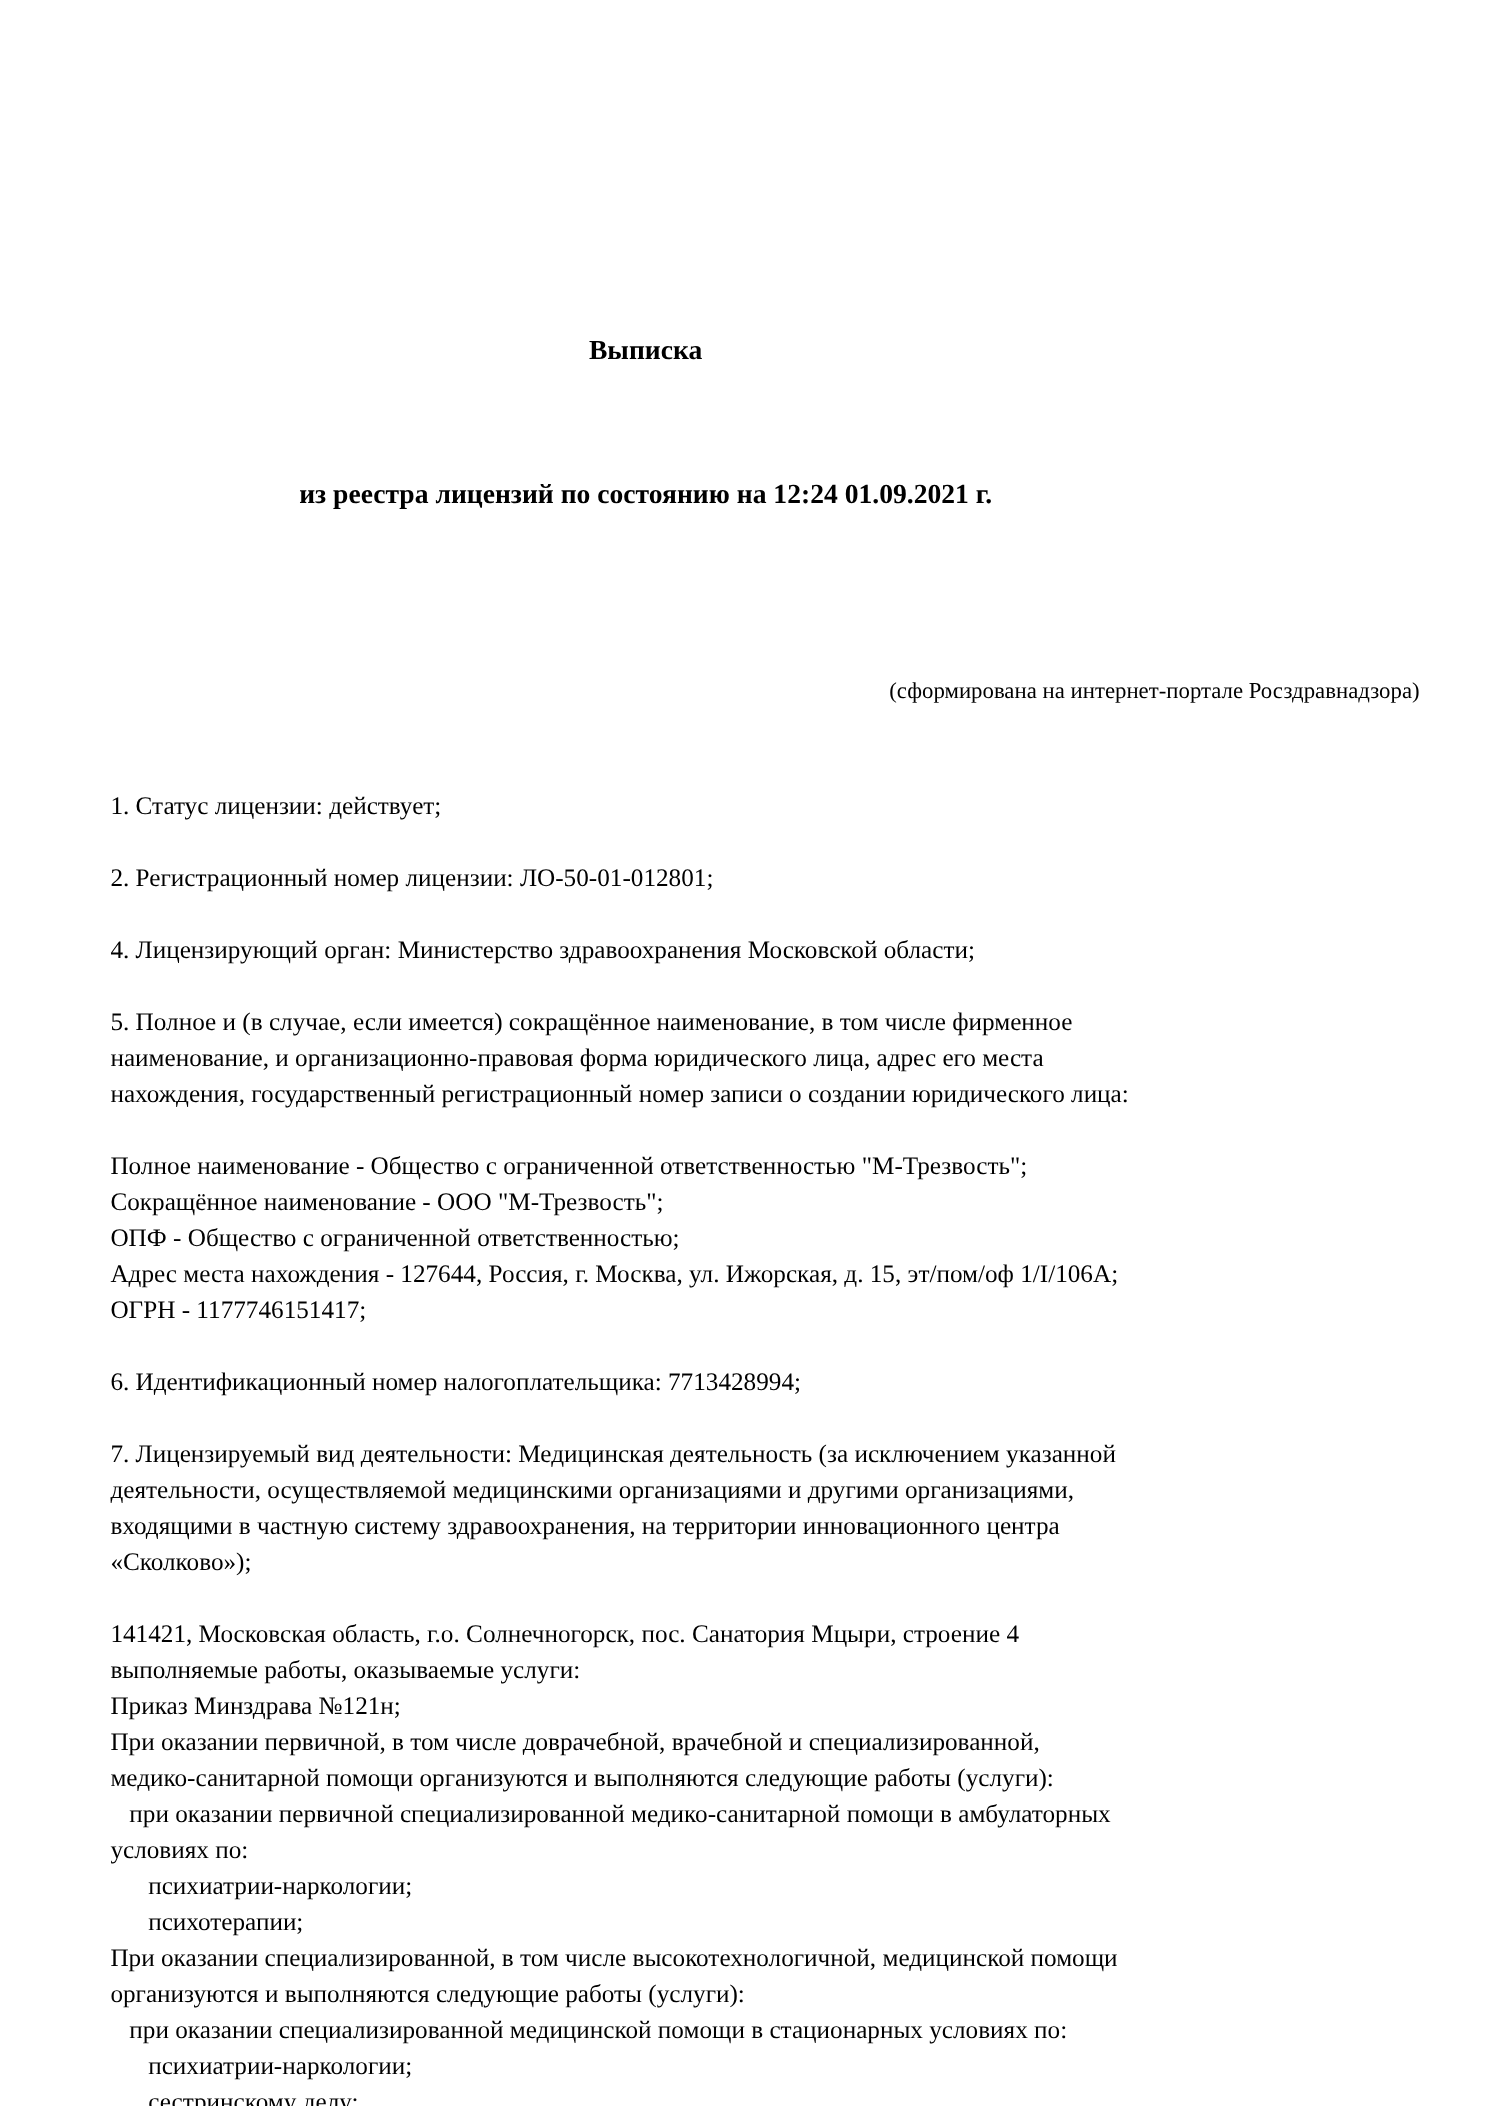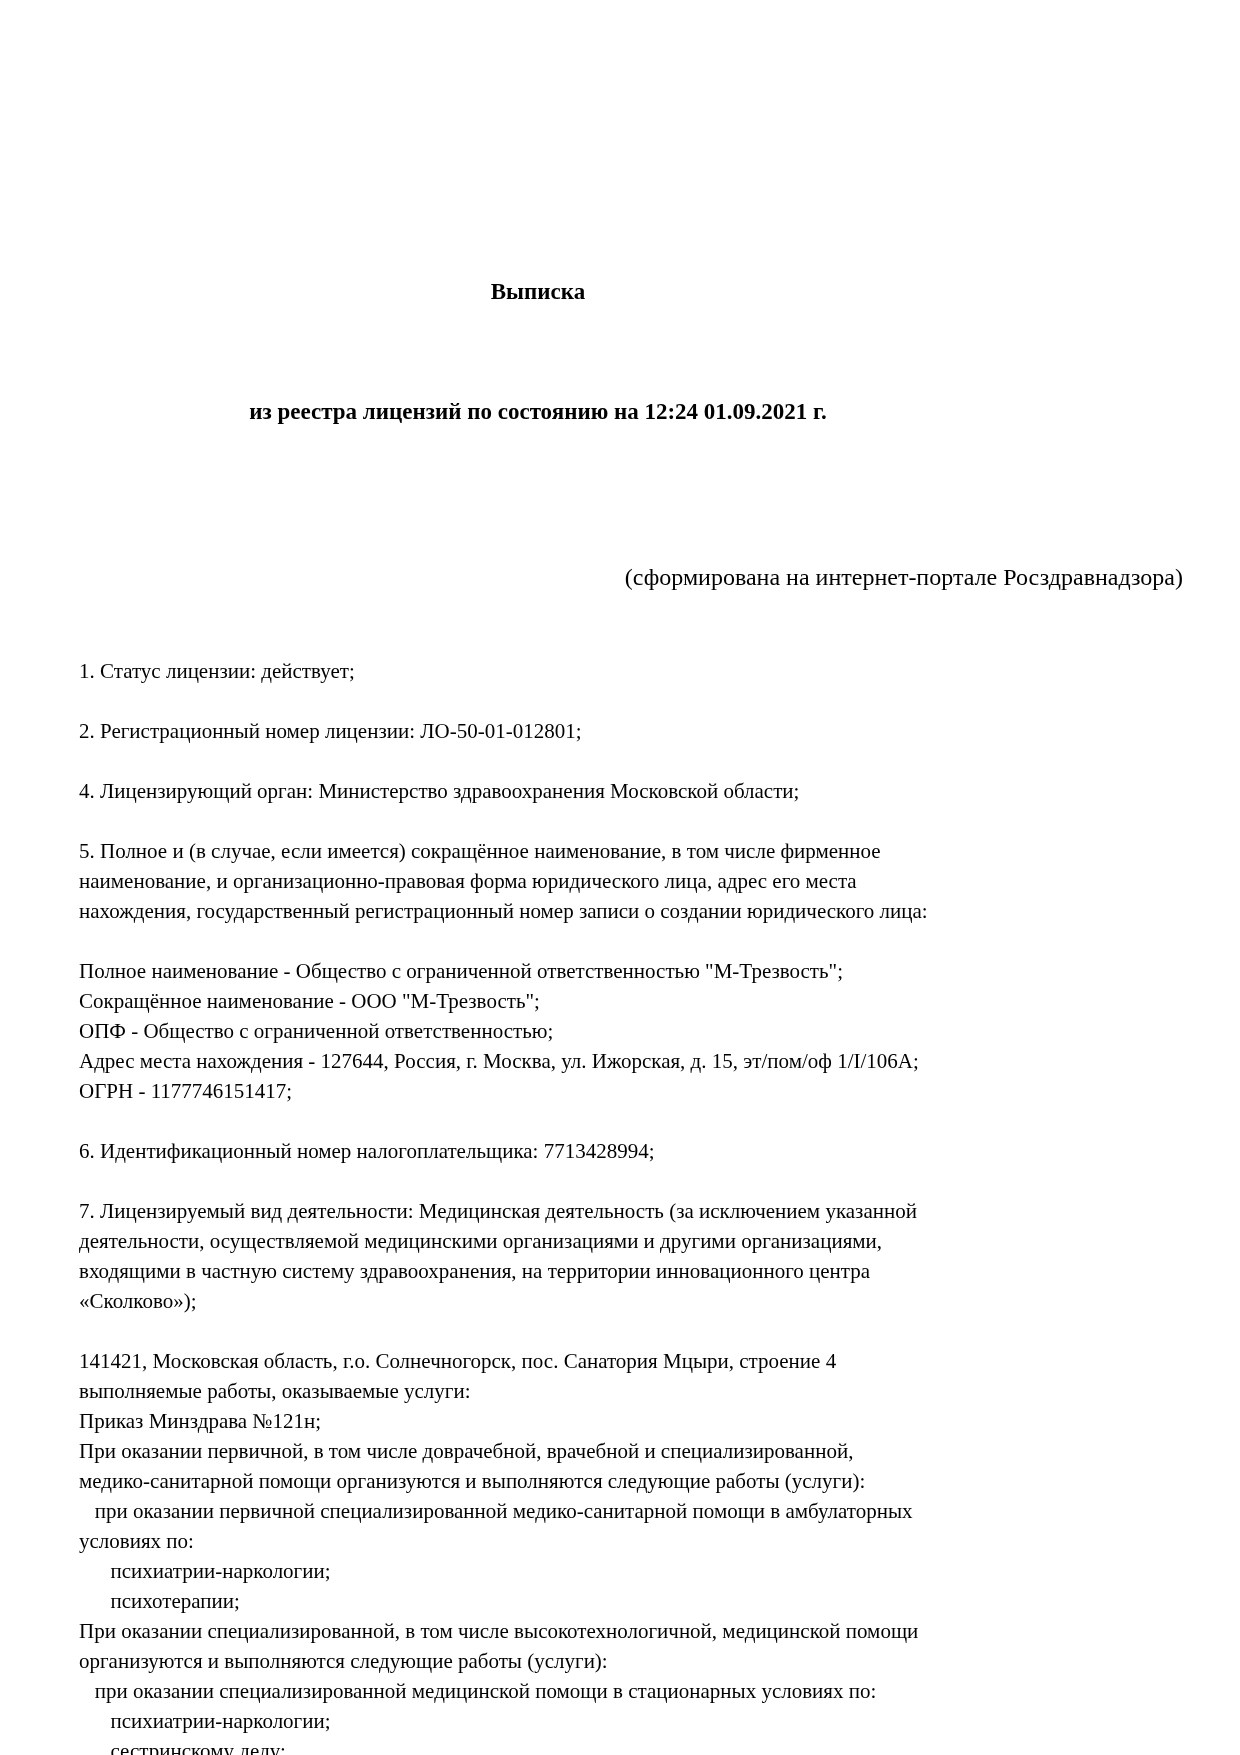--- a/index.html
+++ b/index.html
@@ -24,32 +24,32 @@
   .title-wrap {
     width: 924px;
     text-align: center;
     font-weight: bold;
     font-size: 23px;
     line-height: 40px;
     white-space: pre-wrap;
   }
   .subtitle {
     margin-top: 52px;
-    font-size: 24px;
+    font-size: 19px;
     line-height: 26px;
     text-align: right;
     white-space: pre-wrap;
   }
   .content {
     margin-top: 66px;
     font-size: 21px;
     line-height: 30px;
   }
   .content p {
-    margin: 0 0 30px 3px;
+    margin: 0 0 30px 16px;
     white-space: pre-wrap;
   }
 </style>
 </head>
 <body>
 
 <div class="page">
 
   <div class="title-wrap">
     <div>Выписка</div>

